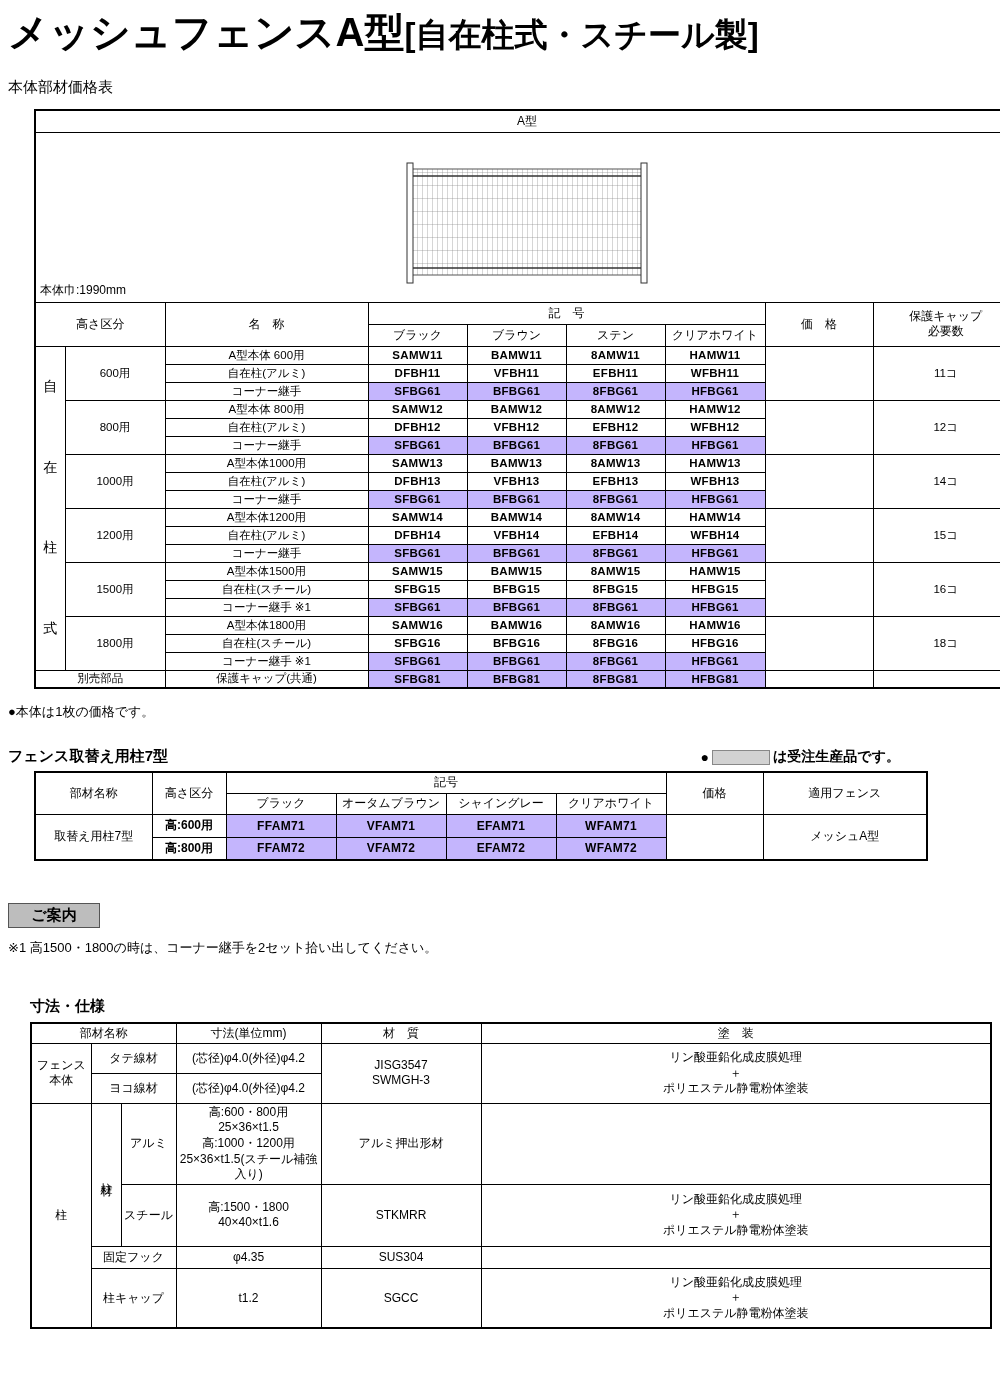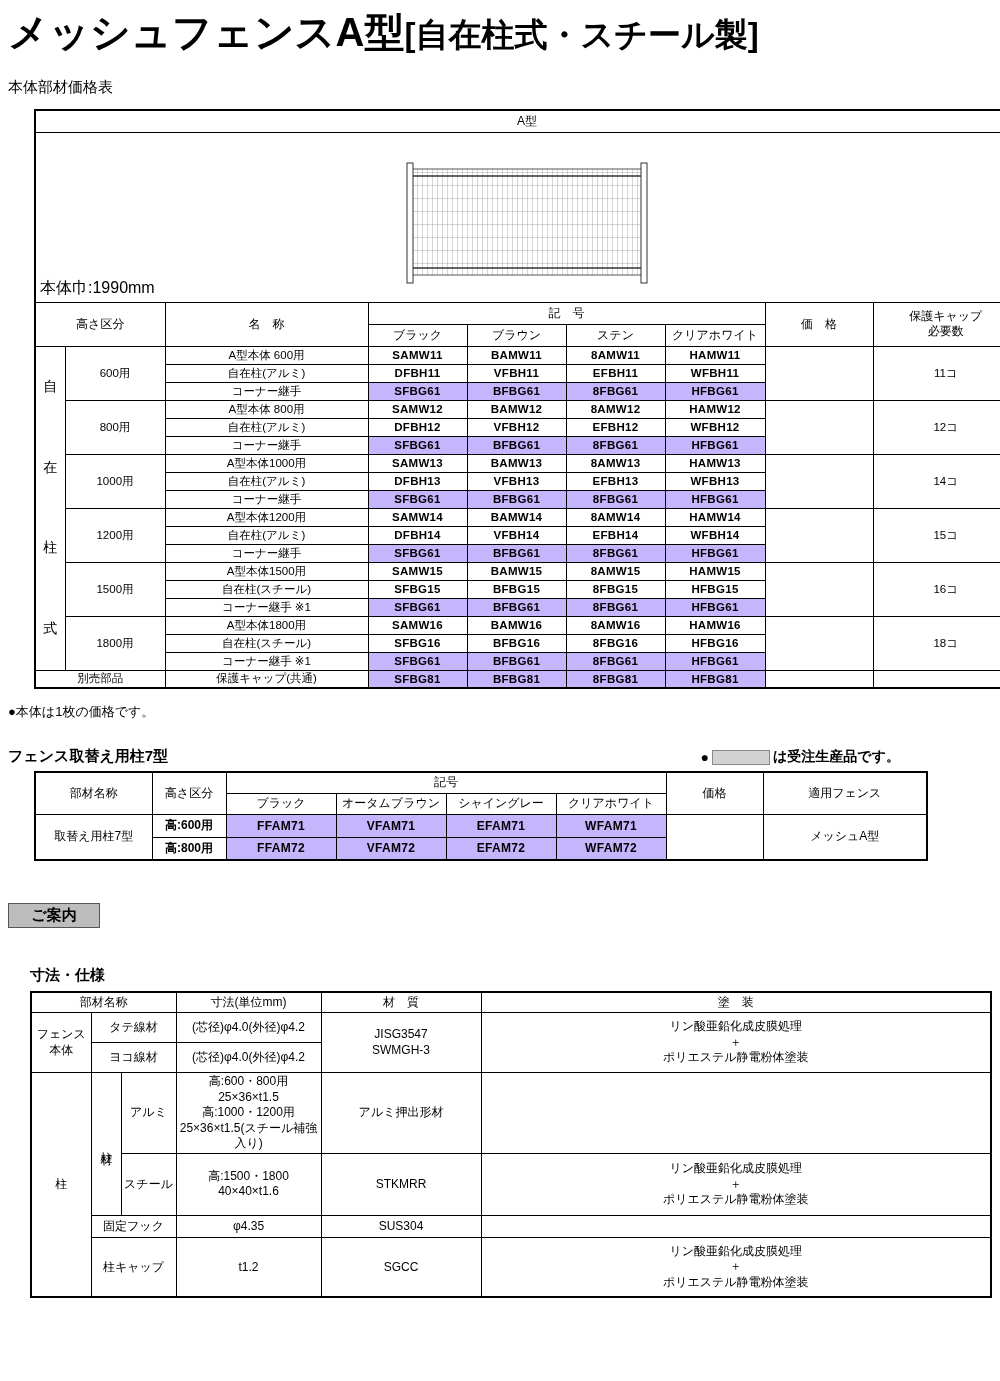--- a/index.html
+++ b/index.html
@@ -18,21 +18,21 @@
 
   table { border-collapse:collapse; table-layout:fixed;margin-left:26px; }
   th, td { overflow:hidden; }
 
   
   .main-table { width:984px; border:2px solid #000; }
   .main-table th, .main-table td { border:1px solid #000; padding:0 2px; text-align:center; }
   .atype-header { height:27px; font-size:15px; font-weight:bold; }
   .illus-cell { height:170px; position:relative; }
   .fence-svg { display:block; margin:14px auto 0 auto; }
-  .width-note { position:absolute; left:4px; bottom:3px; font-size:16px; text-align:left; }
+  .width-note { position:absolute; left:4px; bottom:3px; font-size:12px; text-align:left; }
   .main-table thead th { font-size:12px; font-weight:normal; height:22px; }
   .cap-header { white-space:pre-line; font-size:11px; line-height:1.25; }
   .main-table tbody td { height:18px; font-size:11.5px; }
   .name-cell { font-size:11.5px; }
   .code-cell { font-weight:bold; font-size:12px; letter-spacing:.3px; }
   .shaded { background:#c4b5fd; }
   .height-cell { font-size:12px; }
   .cap-cell { font-size:12px; }
   .price-cell { }
   .extra-label { font-size:12px; }
@@ -346,20 +346,21 @@
         <td class="code-cell shaded">FFAM72</td>
         <td class="code-cell shaded">VFAM72</td>
         <td class="code-cell shaded">EFAM72</td>
         <td class="code-cell shaded">WFAM72</td>
       </tr>
     </tbody>
   </table>
 
   <div class="guide-box">ご案内</div>
   <div class="guide-notes">
+    <div>※1 高1500・1800の時は、コーナー継手を2セット拾い出してください。</div>
   </div>
 
   <h3 class="spec-heading">寸法・仕様</h3>
 
   <table class="spec-table">
     <colgroup>
       <col style="width:60px">
         <col style="width:30px">
         <col style="width:55px">
       <col style="width:145px">

